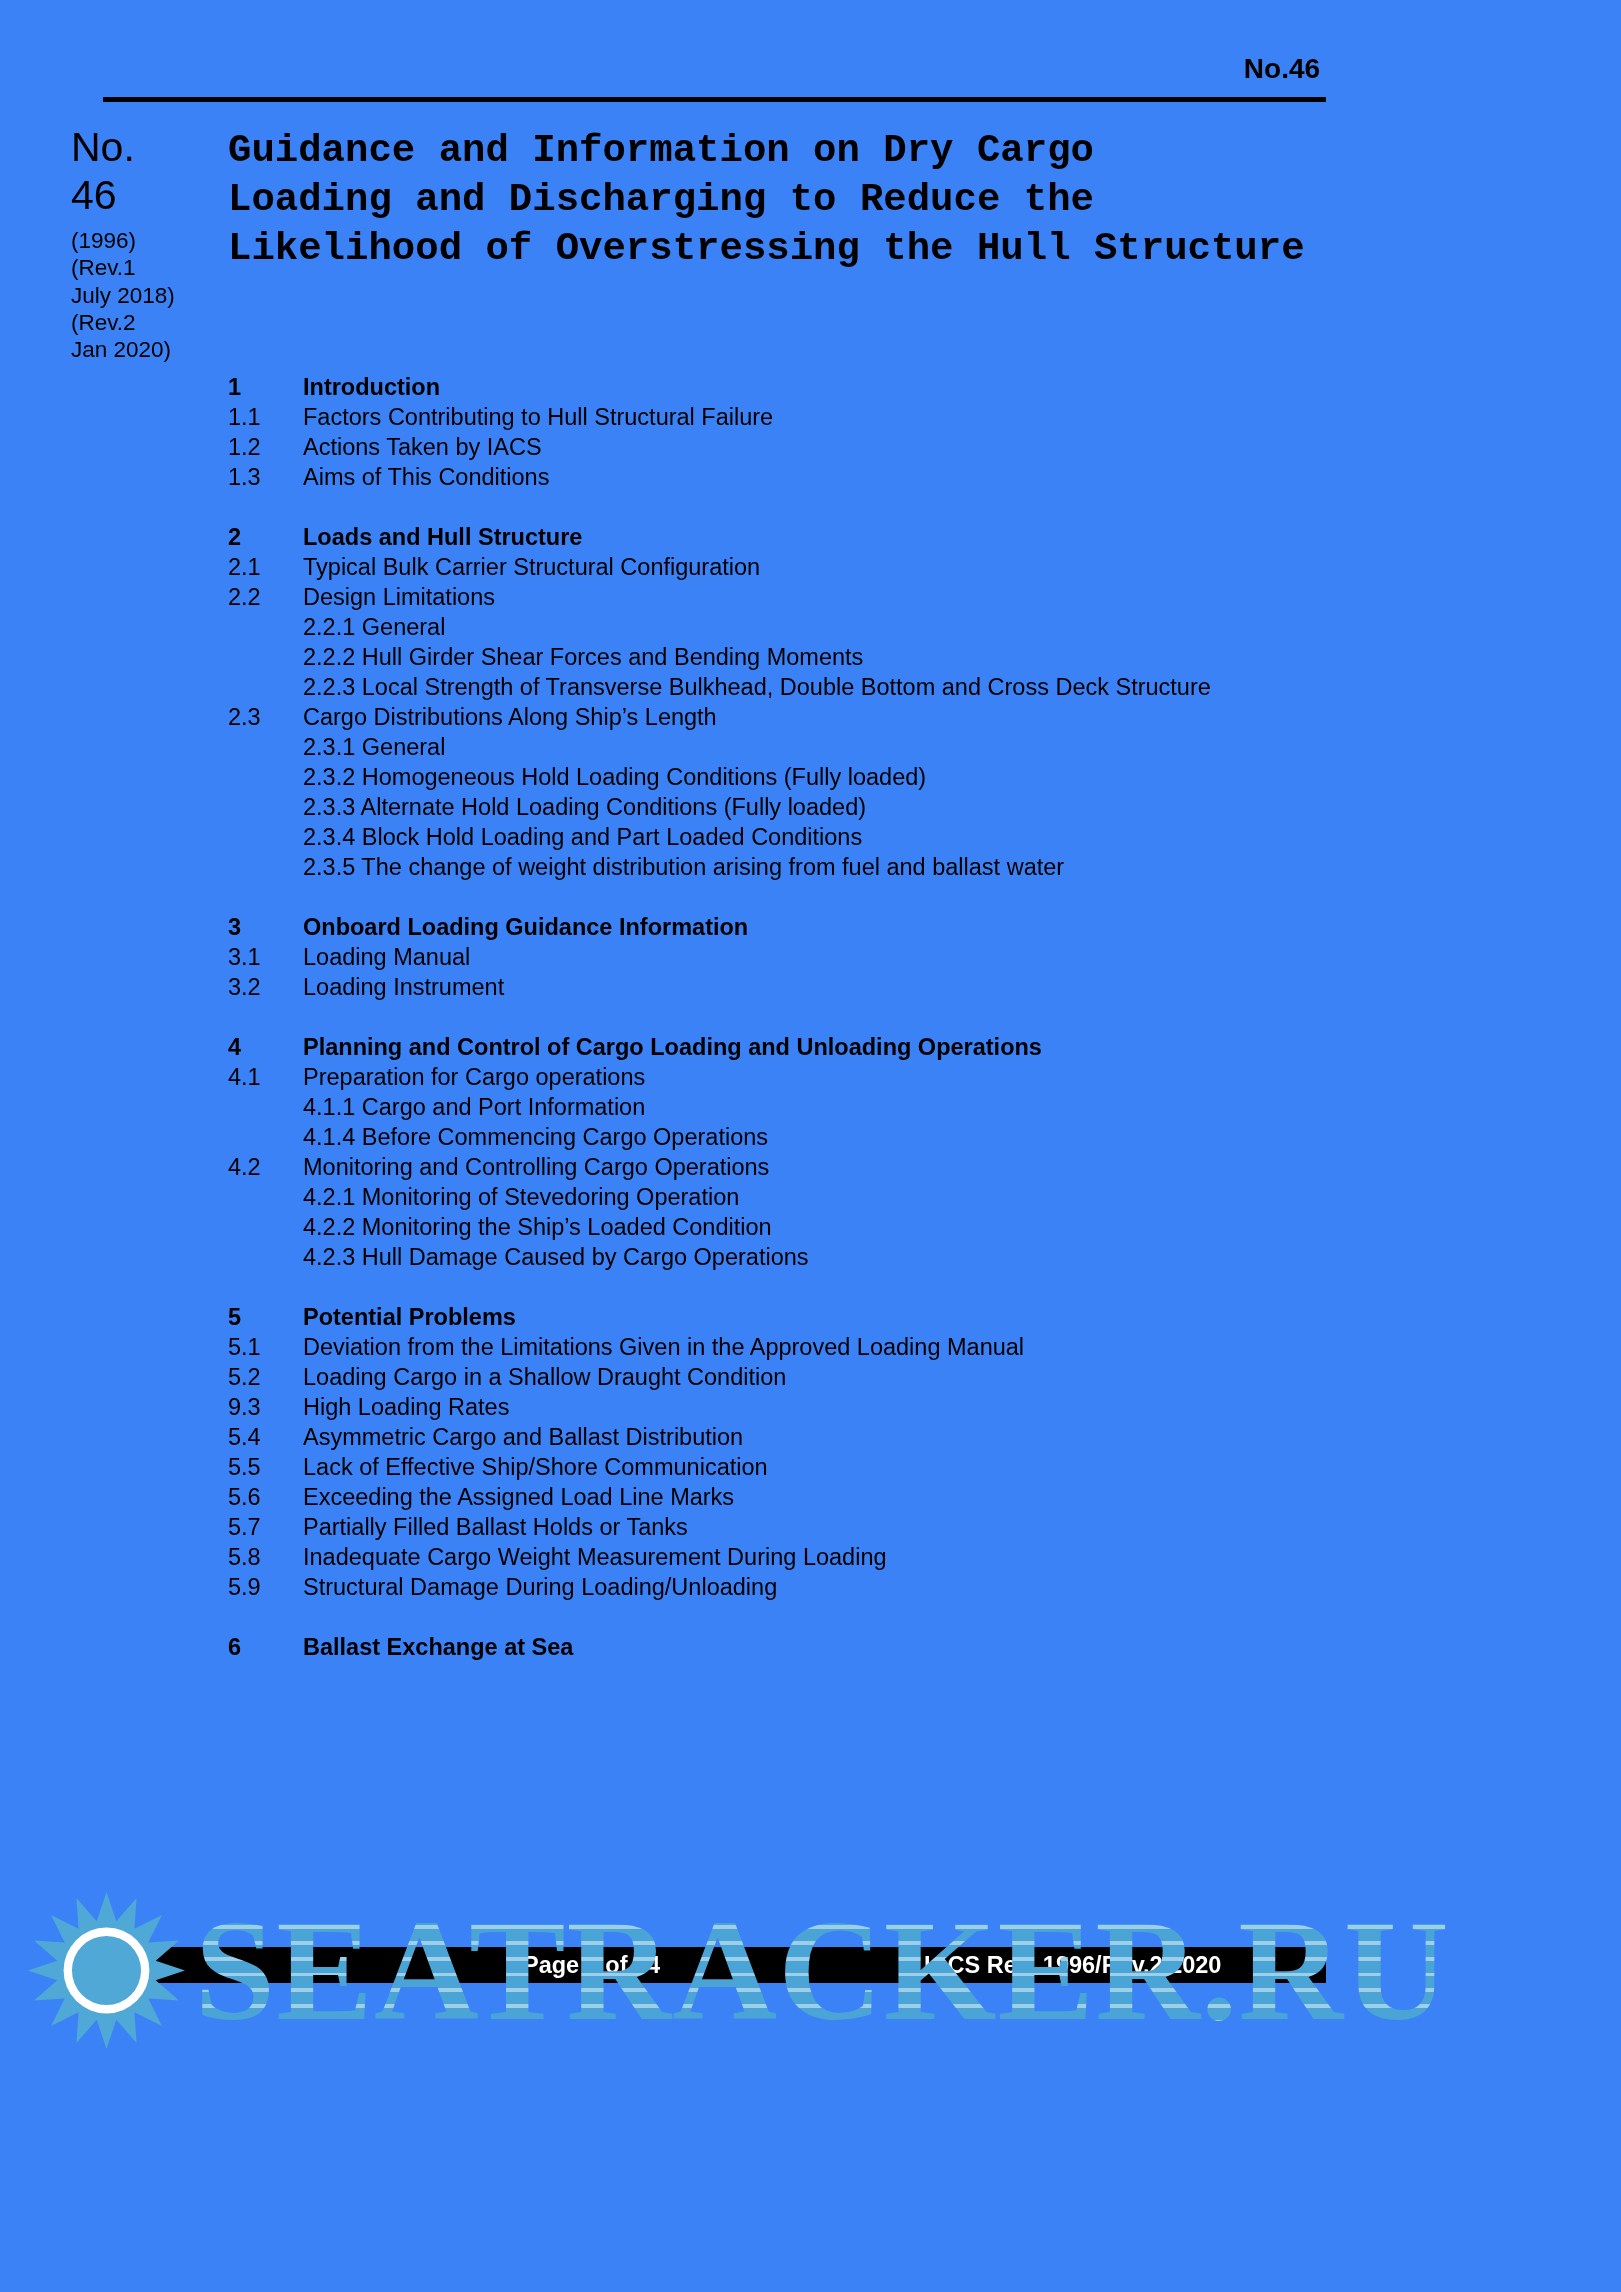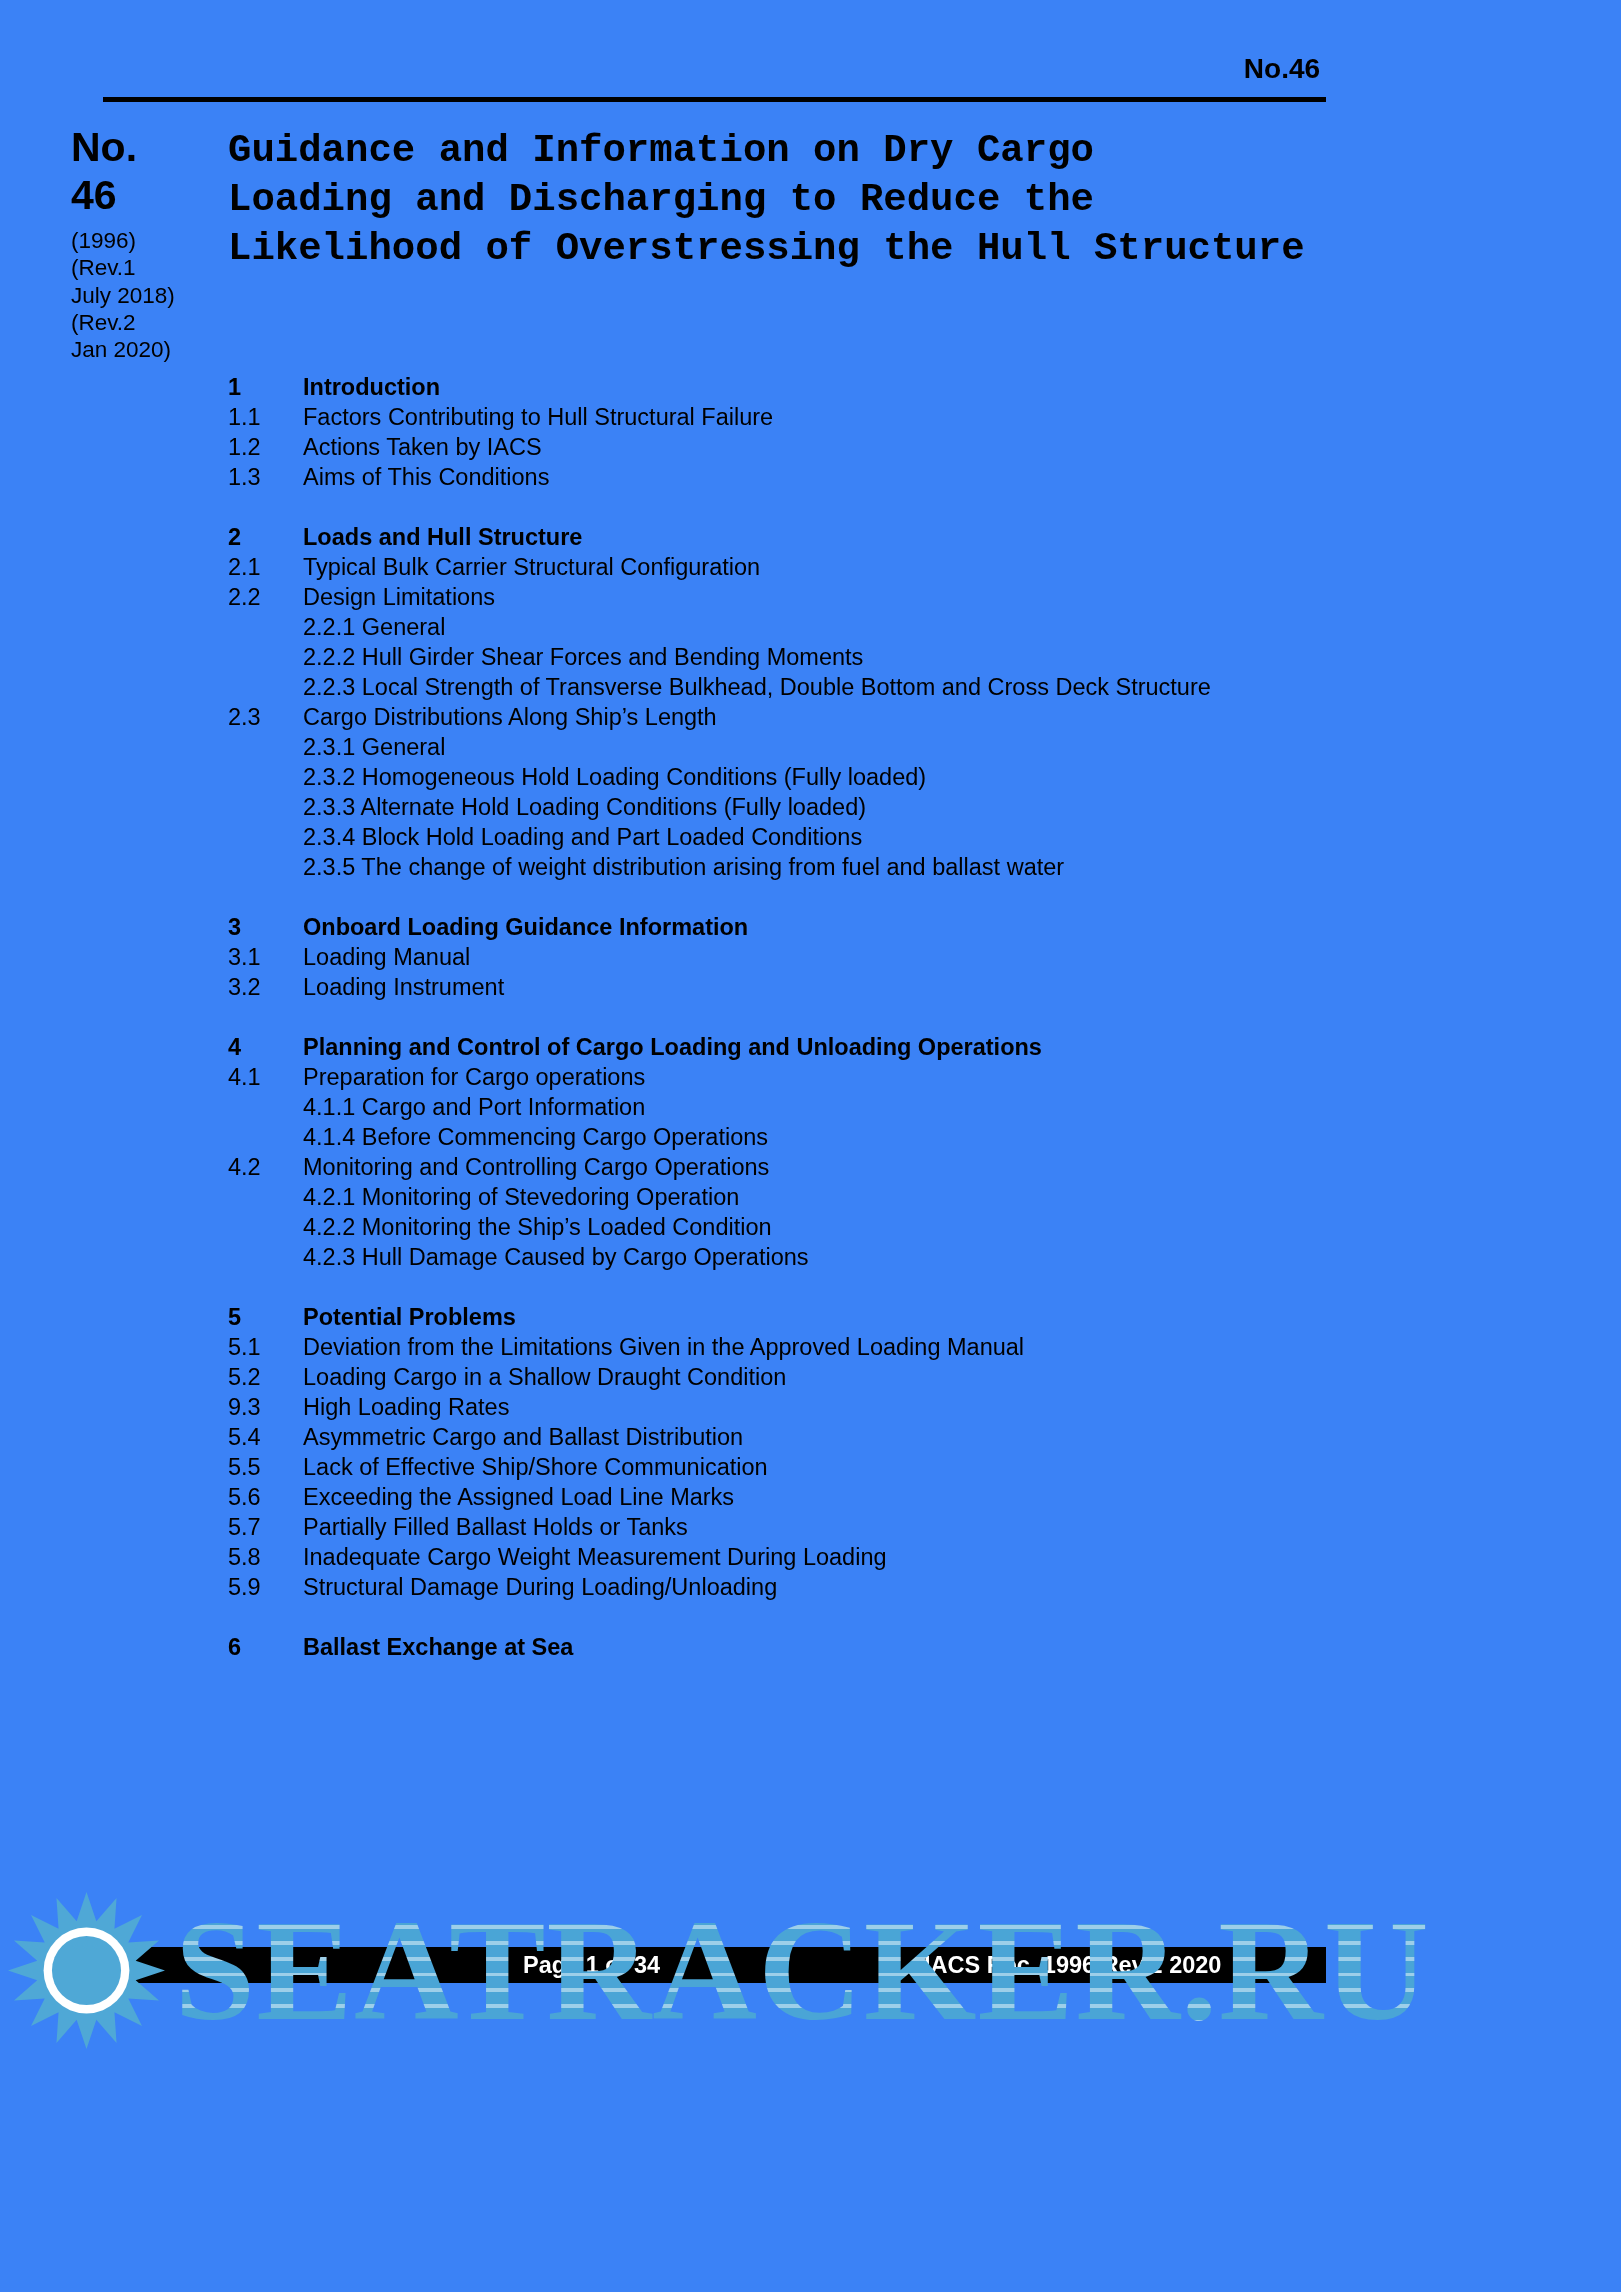--- a/index.html
+++ b/index.html
@@ -25,21 +25,21 @@
     padding-right: 5.9px;
   }
   .top-rule {
     position: absolute;
     top: 97px; left: 103px; width: 1223px; height: 4.9px;
     background: #000000;
   }
 
   
   .doc-id { position: absolute; top: 123px; left: 71px; width: 155px; }
-  .doc-id .no-line { font-size: 41px; font-weight: bold; line-height: 48px; }
+  .doc-id .no-line { font-size: 41px; font-weight: normal; line-height: 48px; }
   .doc-id .revs { margin-top: 7.8px; font-size: 22.5px; line-height: 27.4px; white-space: pre-line; }
 
   
   .content { position: absolute; top: 127px; left: 228px; width: 1108px; }
   .title {
     font-size: 39px;
     line-height: 49px;
     font-weight: bold;
     white-space: pre-line;
     font-family: Liberation Mono, monospace;
@@ -69,20 +69,21 @@
   .footer-bar .doc-ref  { position: absolute; left: 821px; top: 4.9px; }
 
   
   .watermark {
     position: absolute;
     left: 0; top: 1884px; width: 1621px; height: 173px;
     display: flex;
     align-items: center;
     z-index: 5;
     pointer-events: none;
+    padding-left: 20px;
   }
   .sun { flex: 0 0 auto; margin-left: 7.8px; }
   .watermark-text {
     font-family: "Liberation Serif", serif;
     font-weight: bold;
     font-size: 145px;
     line-height: 1;
     letter-spacing: 1px;
     margin-left: 9.8px;
     color: #55acd8;

